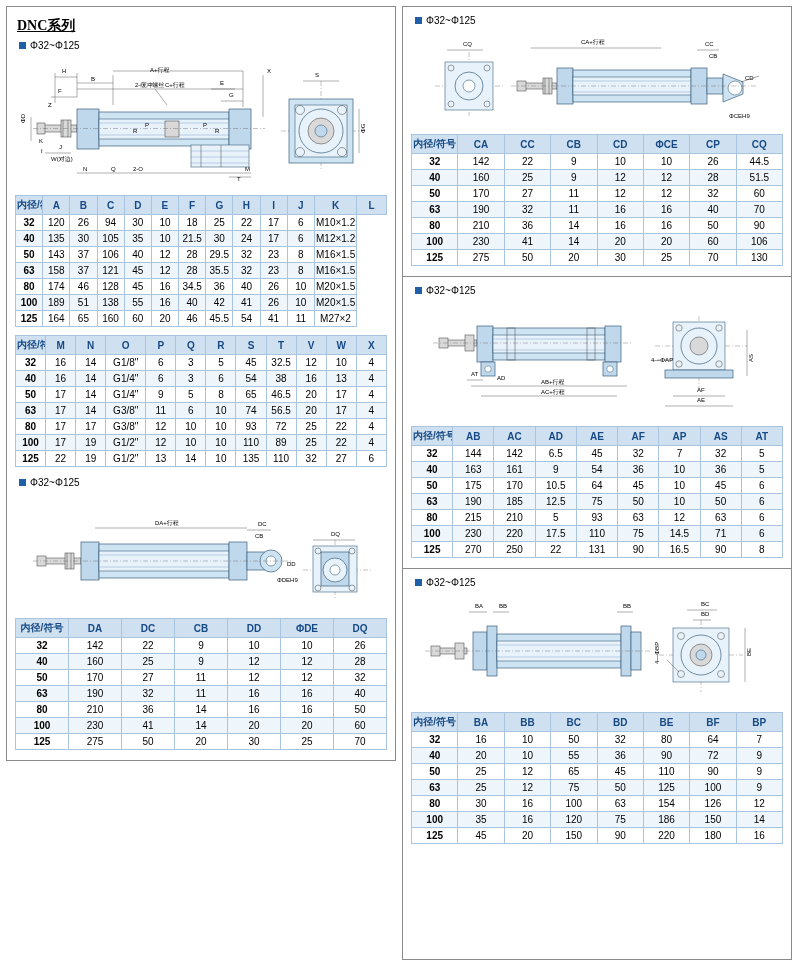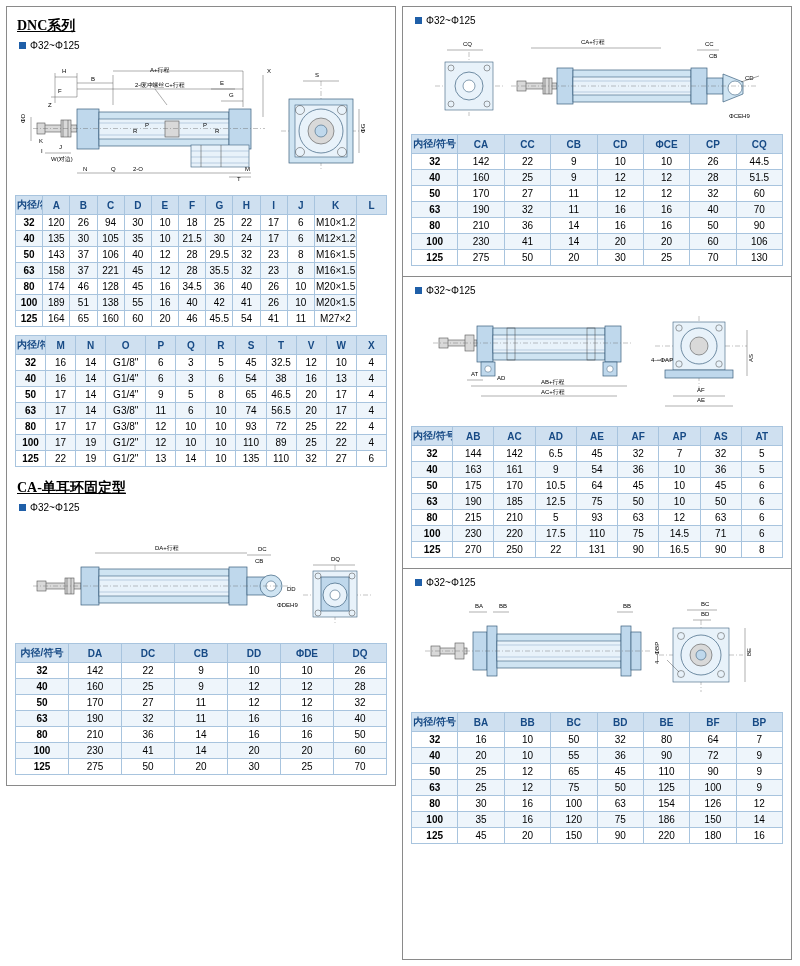--- a/index.html
+++ b/index.html
@@ -259,21 +259,21 @@
               <td>29.5</td>
               <td>32</td>
               <td>23</td>
               <td>8</td>
               <td>M16×1.5</td>
             </tr>
           <tr>
               <td class="firstcol">63</td>
               <td>158</td>
               <td>37</td>
-              <td>221</td>
+              <td>121</td>
               <td>45</td>
               <td>12</td>
               <td>28</td>
               <td>35.5</td>
               <td>32</td>
               <td>23</td>
               <td>8</td>
               <td>M16×1.5</td>
             </tr>
           <tr>
@@ -437,21 +437,20 @@
               <td>110</td>
               <td>32</td>
               <td>27</td>
               <td>6</td>
             </tr>
         </tbody>
       </table>
 
       <div style="height:10px"></div>
 
-      <h2 class="title">CA-单耳环固定型</h2>
       <div class="sub">
         <span class="bluesq"></span>
         <span>Φ32~Φ125</span>
       </div>
 
       <div class="draw d-ca">
         <svg width="374" height="118" viewBox="0 0 374 118">
           <line class="dim" x1="80" y1="34" x2="232" y2="34"></line>
           <text class="lbl" x="140" y="31">DA+行程</text>
           <text class="lbl" x="243" y="32">DC</text>

